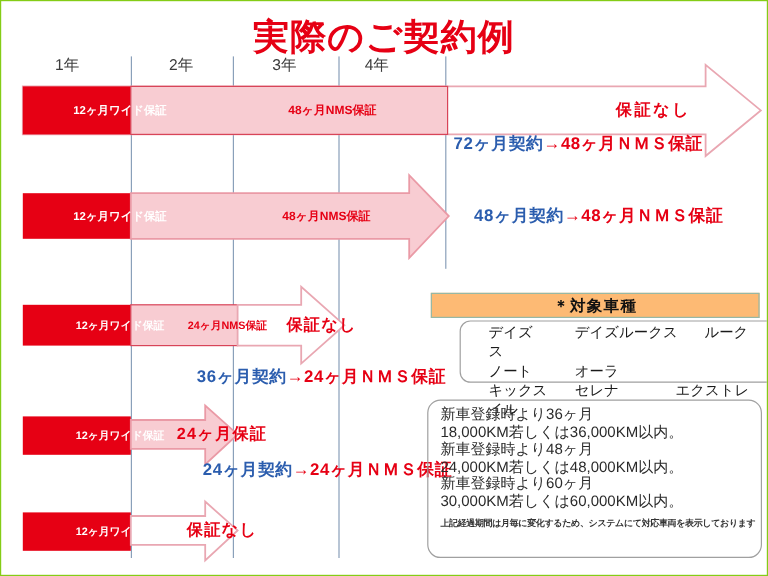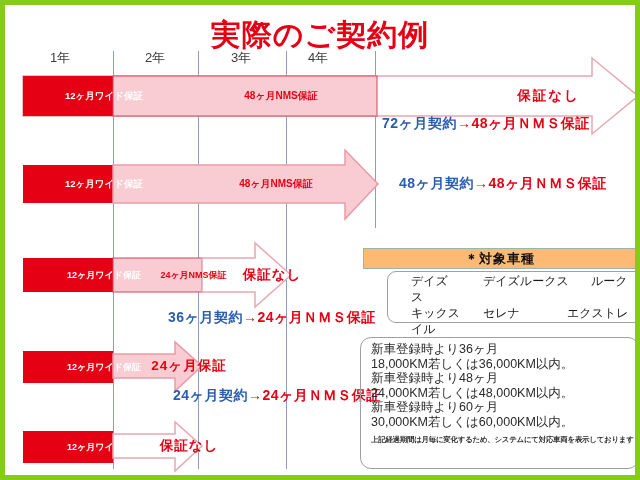--- a/index.html
+++ b/index.html
@@ -1,17 +1,17 @@
 <!DOCTYPE html>
 <html><head>
 <meta charset="utf-8">
 <style>
   html,body{margin:0;padding:0;background:#fff;}
   body{font-family:"Liberation Sans","DejaVu Sans",sans-serif;}
-  .canvas{position:relative;width:640px;height:480px;background:#fff;border:5px solid #84cc16;box-sizing:border-box;overflow:hidden;}
+  .canvas{position:relative;width:640px;height:480px;background:#fff;border:1px solid #84cc16;box-sizing:border-box;overflow:hidden;}
   .title{position:absolute;left:0;top:10px;width:100%;text-align:center;font-size:30px;font-weight:bold;color:#e60014;letter-spacing:1px;}
   .yearlabel{position:absolute;top:44px;width:56px;text-align:center;font-size:13px;color:#3c3c3c;}
   .gridline{position:absolute;width:1px;background:#8aa0ba;}
   .layer{position:absolute;left:0;top:0;}
   .bartext{position:absolute;display:flex;align-items:center;justify-content:center;text-align:center;padding-left:36px;}
   .baselbl{color:#fff;font-size:9.5px;font-weight:bold;}
   .midlbl{color:#e60014;font-size:10px;font-weight:bold;}
   .midlbl.sm{font-size:9px;}
   .taillbl{color:#e60014;font-size:13.5px;font-weight:bold;letter-spacing:2px;}
   .biglbl{color:#e60014;font-size:13.5px;font-weight:bold;letter-spacing:1px;}
@@ -81,20 +81,21 @@
   <div class="bartext biglbl" style="left:108px;top:346px;width:80px;height:30px;">24ヶ月保証</div>
   <div class="note" style="left:168px;top:382px;"><span class="blue">24ヶ月契約</span><span class="red">→24ヶ月ＮＭＳ保証</span></div>
 
   <div class="bartext baselbl" style="left:18px;top:426px;width:90px;height:32px;font-size:9px;">12ヶ月ワイド保証</div>
   <div class="bartext biglbl" style="left:108px;top:426px;width:80px;height:30px;">保証なし</div>
 
   <div class="panel-header">＊対象車種</div>
 
   <div class="vehiclebox">
     <div><span class="c1">デイズ</span><span class="c2">デイズルークス</span><span>ルークス</span></div>
+    <div><span class="c1">ノート</span><span>オーラ</span></div>
     <div><span class="c1">キックス</span><span class="c2b">セレナ</span><span>エクストレイル</span></div>
   </div>
 
   <div class="infobox">
     <div>新車登録時より36ヶ月</div>
     <div>18,000KM若しくは36,000KM以内。</div>
     <div>新車登録時より48ヶ月</div>
     <div>24,000KM若しくは48,000KM以内。</div>
     <div>新車登録時より60ヶ月</div>
     <div>30,000KM若しくは60,000KM以内。</div>

